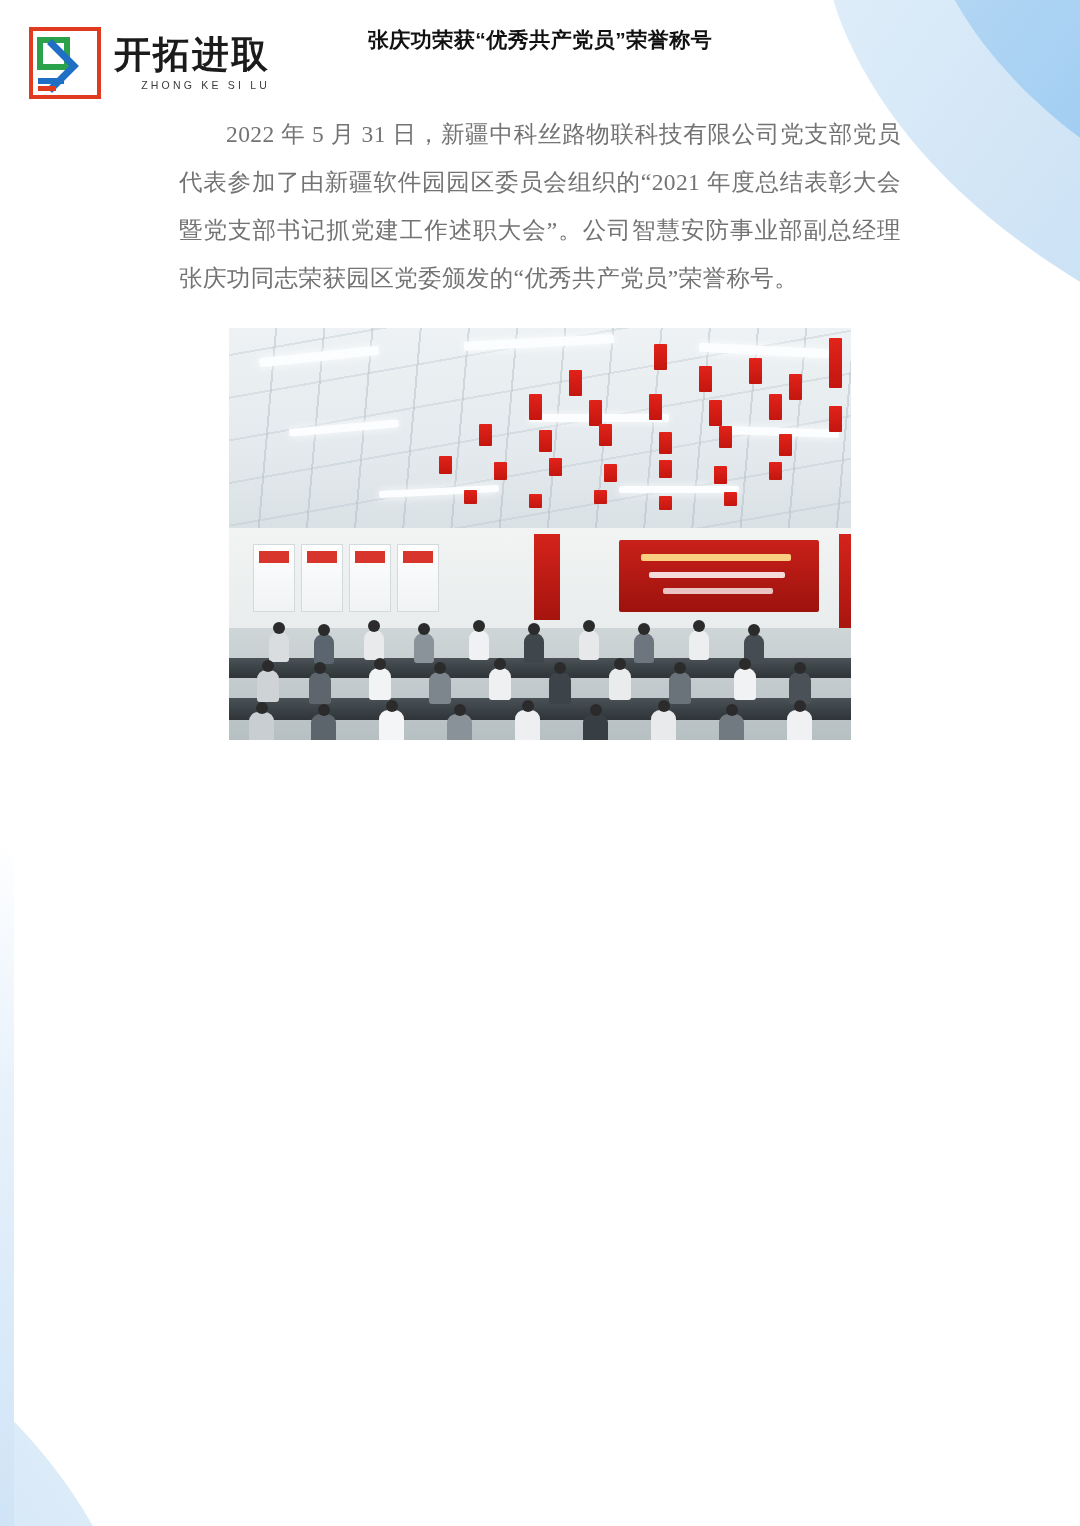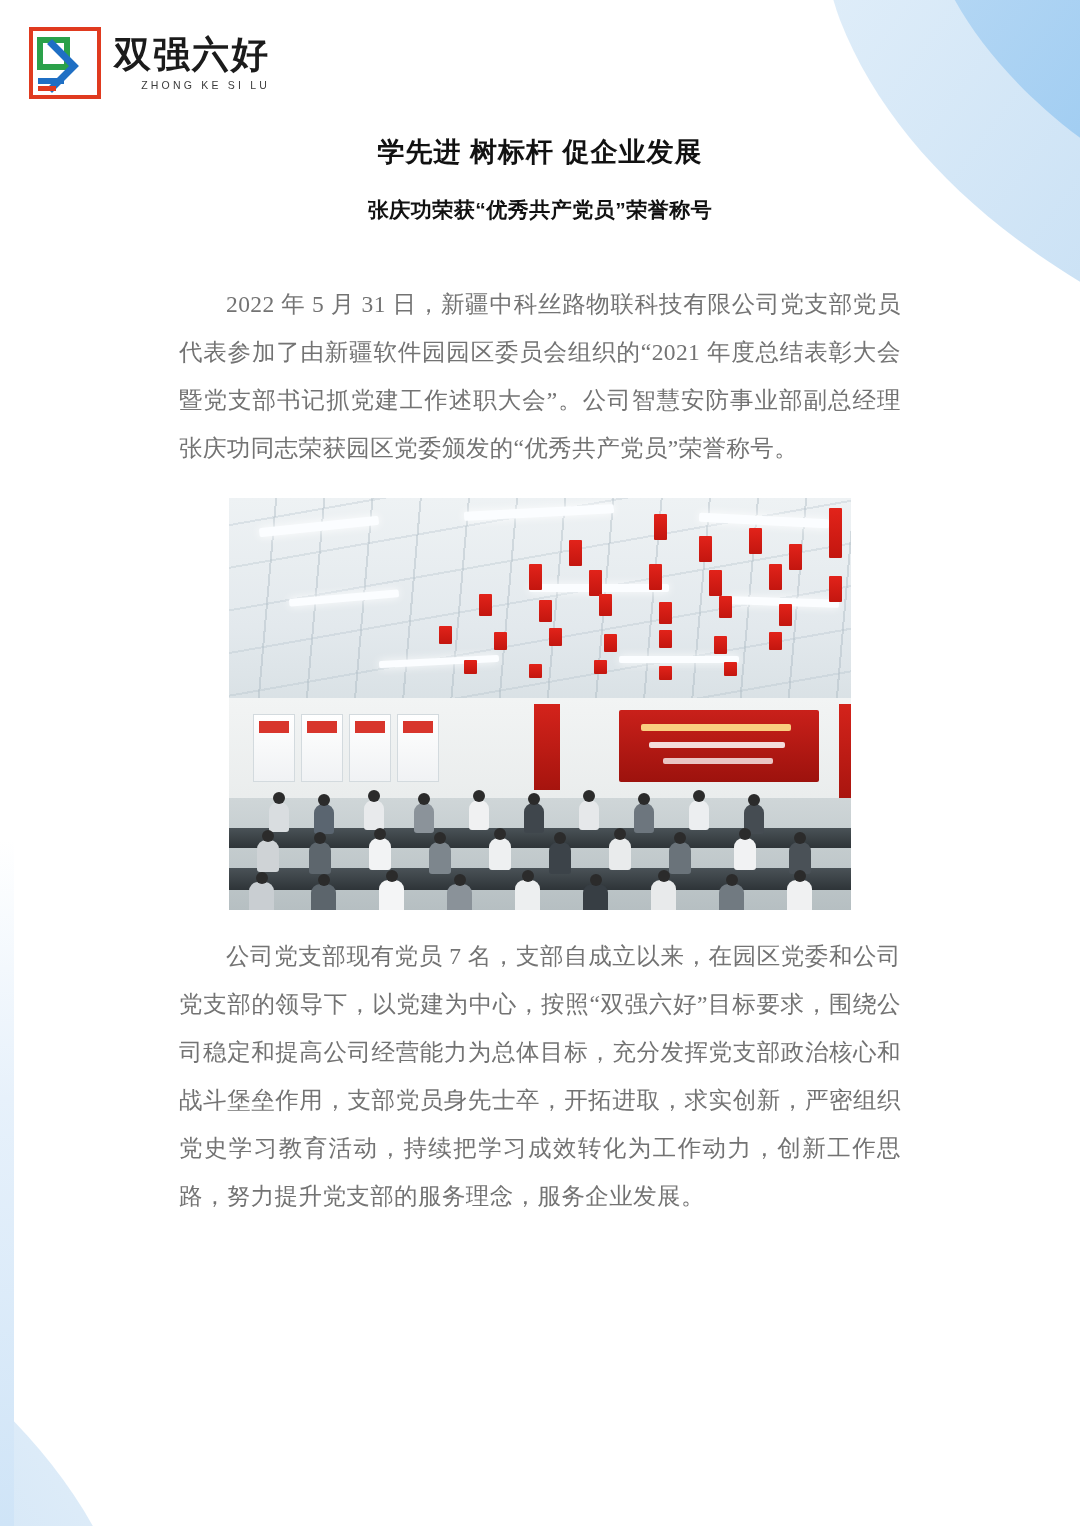--- a/index.html
+++ b/index.html
@@ -307,28 +307,27 @@
   <div class="logo-mark">
     <svg viewBox="0 0 74 74" width="74" height="74">
       <rect x="3" y="3" width="68" height="68" fill="none" stroke="#e03a1f" stroke-width="4"></rect>
       <rect x="12" y="14" width="27" height="27" fill="none" stroke="#2aa14a" stroke-width="6"></rect>
       <path d="M24,62 L46,40 L24,18" fill="none" stroke="#1f6fc4" stroke-width="7" stroke-linecap="square"></path>
       <rect x="10" y="52" width="26" height="6" fill="#1f6fc4"></rect>
       <rect x="10" y="60" width="18" height="5" fill="#e03a1f"></rect>
     </svg>
   </div>
   <div class="logo-text-block">
-    <div class="logo-cn">双强六好</div>
+    <div class="logo-cn">开拓进取</div>
     <div class="logo-en">ZHONG KE SI LU</div>
   </div>
 </div>
 
 <div class="doc">
 
-  <div class="title-main">学先进  树标杆  促企业发展</div>
   <div class="title-sub2">张庆功荣获“优秀共产党员”荣誉称号</div>
 
   <div class="body-wrap">
 
     <p class="para">2022 年 5 月 31 日，新疆中科丝路物联科技有限公司党支部党员代表参加了由新疆软件园园区委员会组织的“2021 年度总结表彰大会暨党支部书记抓党建工作述职大会”。公司智慧安防事业部副总经理张庆功同志荣获园区党委颁发的“优秀共产党员”荣誉称号。</p>
 
     <div class="photo-wrap">
       <div class="photo">
         <div class="ceiling"></div>
         <div class="ceiling-grid"></div>
@@ -491,16 +490,15 @@
             </div>
           <div class="person" style="left:558px; top:86px; background:#f0f1f2; width:25px; height:35px;">
               <span class="head"></span>
             </div>
 
         </div>
       </div>
       <span class="sr">永远跟党走</span>
     </div>
 
-    <p class="para">公司党支部现有党员 7 名，支部自成立以来，在园区党委和公司党支部的领导下，以党建为中心，按照“双强六好”目标要求，围绕公司稳定和提高公司经营能力为总体目标，充分发挥党支部政治核心和战斗堡垒作用，支部党员身先士卒，开拓进取，求实创新，严密组织党史学习教育活动，持续把学习成效转化为工作动力，创新工作思路，努力提升党支部的服务理念，服务企业发展。</p>
 
   </div>
 </div>
 
 </body></html>

